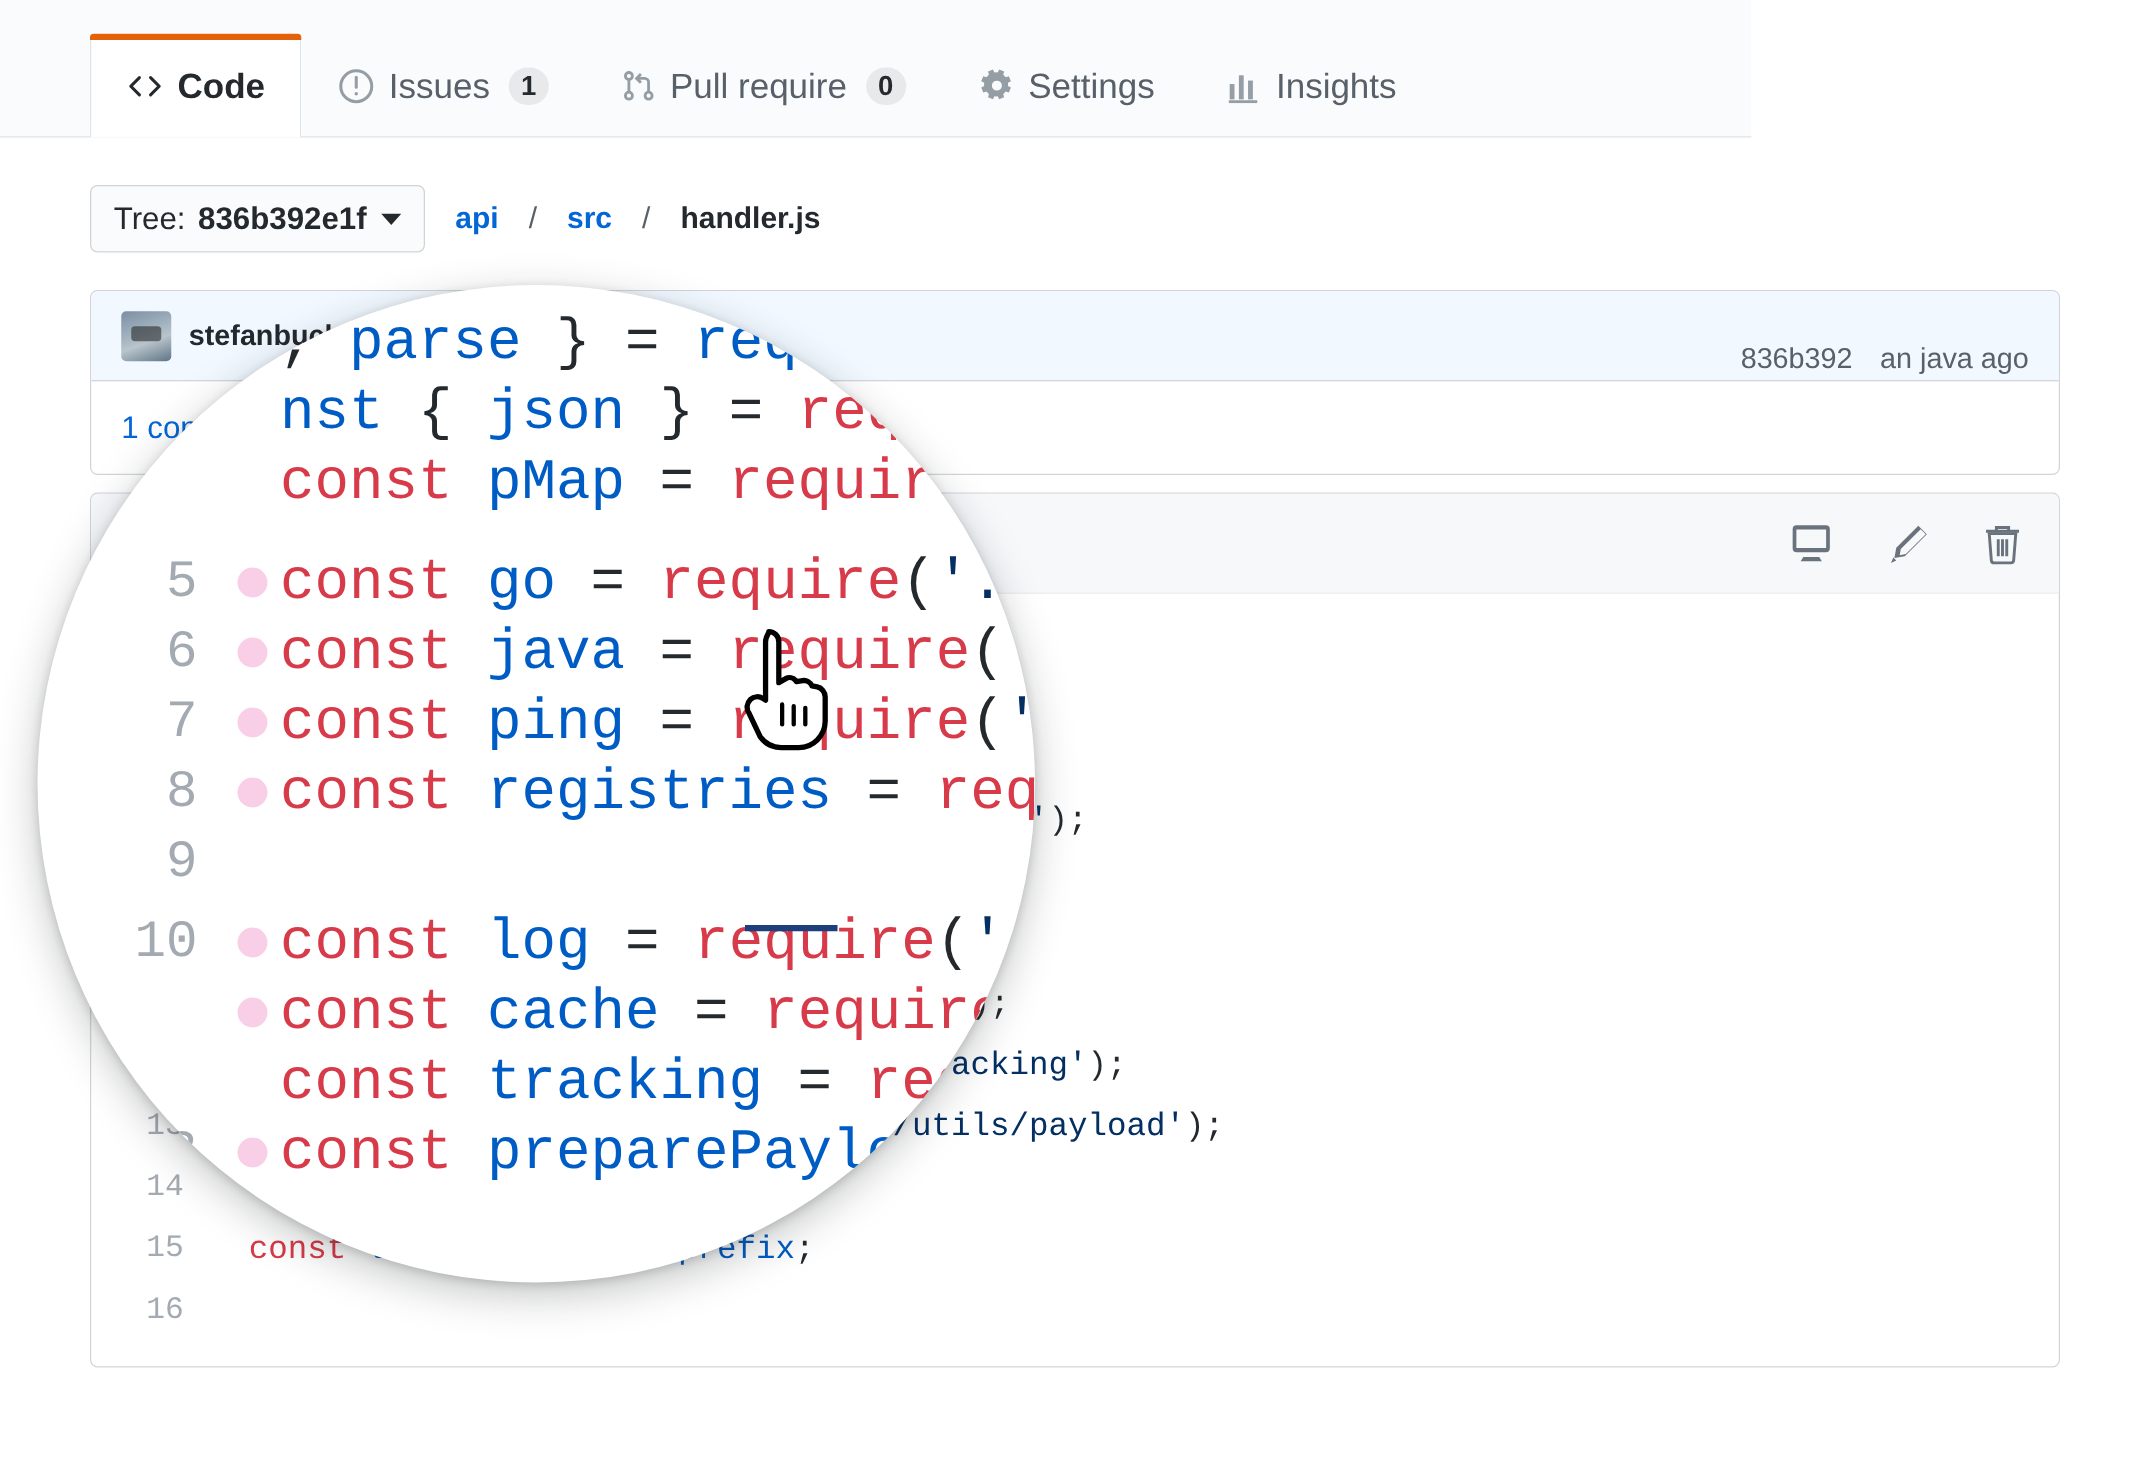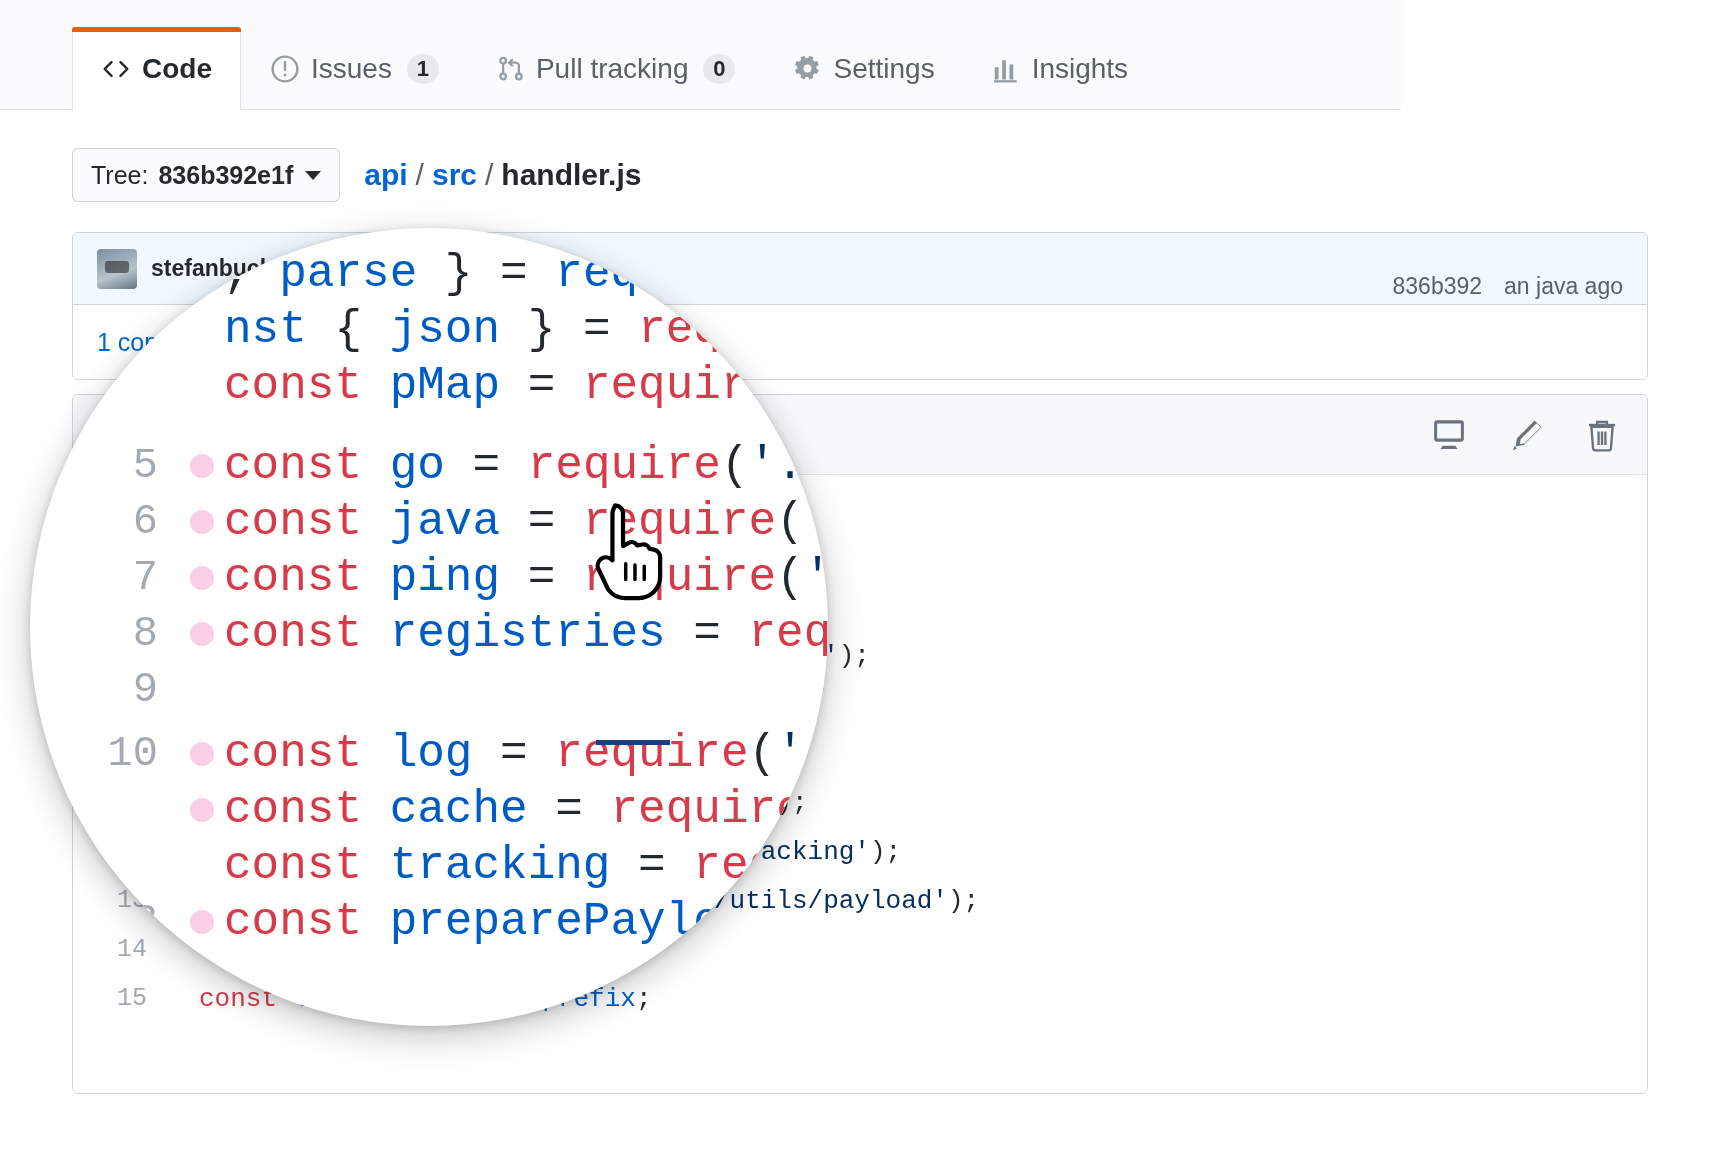--- a/index.html
+++ b/index.html
@@ -72,21 +72,21 @@
     border-radius: 6px;
     font-size: 25px; color: #24292e;
   }
   .tree-btn .sha { font-weight: bold; }
   .caret {
     width: 0; height: 0;
     border-left: 8px solid transparent; border-right: 8px solid transparent;
     border-top: 9px solid #24292e;
     margin-left: 2px;
   }
-  .breadcrumb { font-size: 30px; display: flex; align-items: center; gap: 8px; }
+  .breadcrumb { font-size: 24px; display: flex; align-items: center; gap: 24px; }
   .breadcrumb .seg { color: #0366d6; font-weight: bold; }
   .breadcrumb .sep { color: #586069; font-weight: normal; }
   .breadcrumb .final { color: #24292e; font-weight: bold; }
 
   
   .commitbox {
     position: absolute; left: 72px; top: 232px; width: 1576px;
     border: 1px solid #d1d5da; border-radius: 6px;
     background: #ffffff;
     overflow: hidden;
@@ -238,21 +238,21 @@
     <span class="ticon">
       <svg width="28" height="30" viewBox="0 0 16 16" fill="none" stroke="currentColor" stroke-width="1.3">
           <circle cx="3.5" cy="12.3" r="1.6"></circle>
           <circle cx="3.5" cy="3.3" r="1.6"></circle>
           <circle cx="12.5" cy="12.3" r="1.6"></circle>
           <path d="M3.5 4.9v5.8"></path>
           <path d="M12.5 10.7V6.2c0-1-.8-1.8-1.8-1.8H7.2"></path>
           <path d="M9 2.4L7 4.4l2 2"></path>
         </svg>
     </span>
-    <span>Pull tracking</span>
+    <span>Pull require</span>
     <span class="counter">0</span>
   </div>
 
   <div class="tab">
     <span class="ticon">
       <svg width="29" height="29" viewBox="0 0 16 16" fill="currentColor">
           <path d="M8 10.2a2.2 2.2 0 110-4.4 2.2 2.2 0 010 4.4zm6.2-1.4l-1.3-.6a5 5 0 000-1.5l1.3-.6-.9-2.2-1.4.4a5 5 0 00-1.1-1.1l.4-1.4L9 .9l-.6 1.3a5 5 0 00-1.5 0L6.3.9 4.1 1.8l.4 1.4a5 5 0 00-1.1 1.1l-1.4-.4-.9 2.2 1.3.6a5 5 0 000 1.5l-1.3.6.9 2.2 1.4-.4a5 5 0 001.1 1.1l-.4 1.4 2.2.9.6-1.3a5 5 0 001.5 0l.6 1.3 2.2-.9-.4-1.4a5 5 0 001.1-1.1l1.4.4.9-2.2z"></path>
         </svg>
     </span>
     <span>Settings</span>
@@ -392,20 +392,25 @@
     <div class="cline">
         <span class="lnum">14</span>
         <span class="bullet"></span>
         <span class="ctext"></span>
       </div>
     <div class="cline">
         <span class="lnum">15</span>
         <span class="bullet"></span>
         <span class="ctext"><span class="k">const</span> <span class="v">logPrefix</span> <span class="p">=</span> <span class="v">log</span><span class="p">.</span><span class="v">prefix</span><span class="p">;</span></span>
       </div>
+    <div class="cline">
+        <span class="lnum">16</span>
+        <span class="bullet"></span>
+        <span class="ctext"></span>
+      </div>
   </div>
 </div>
 
 <div class="magnifier">
   <div class="mag-inner">
     <div class="mag-offset">
       <div class="mline">
           <span class="mnum"></span>
           <span class="mbullet"></span>
           <span class="mtext"><span class="p">,</span> <span class="v">parse</span> <span class="p">}</span> <span class="p">=</span> <span class="v">req</span></span>

